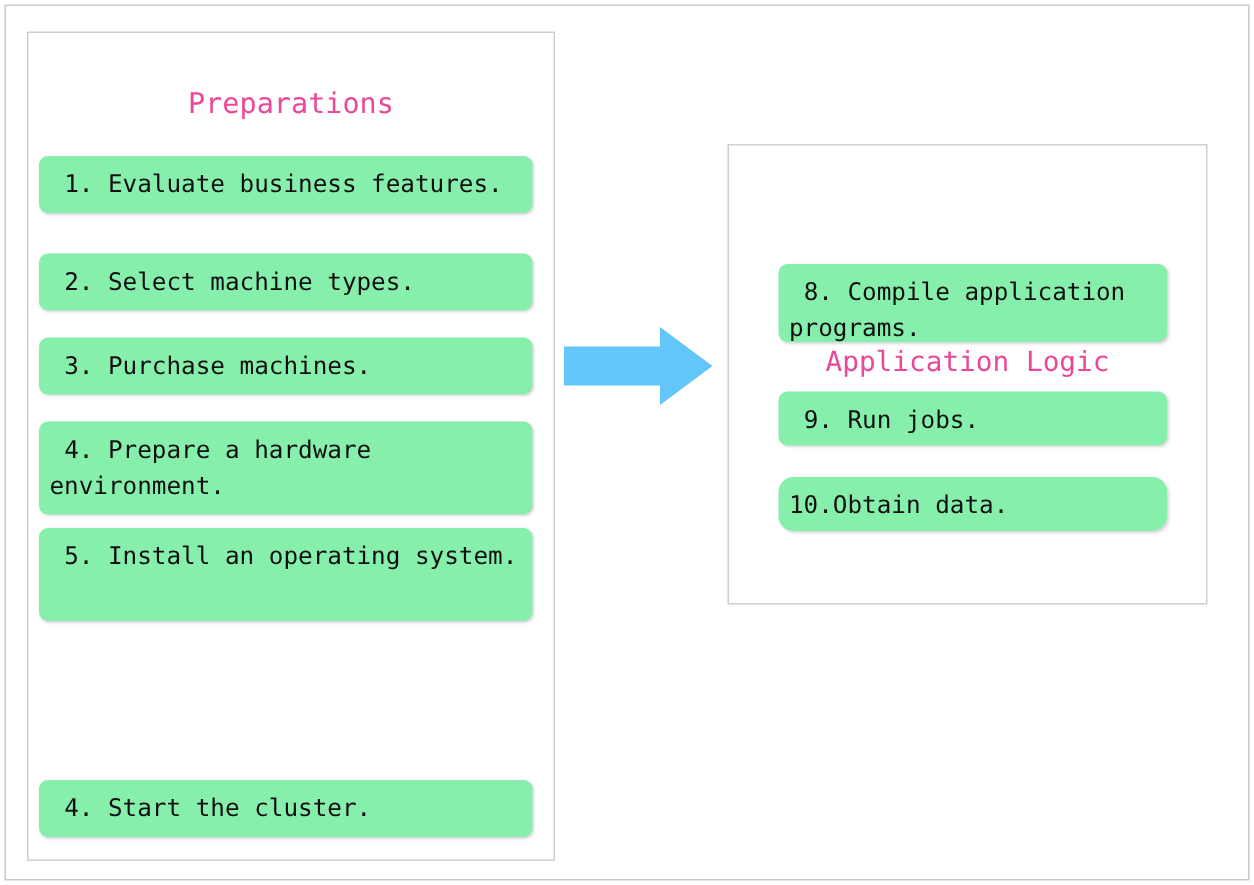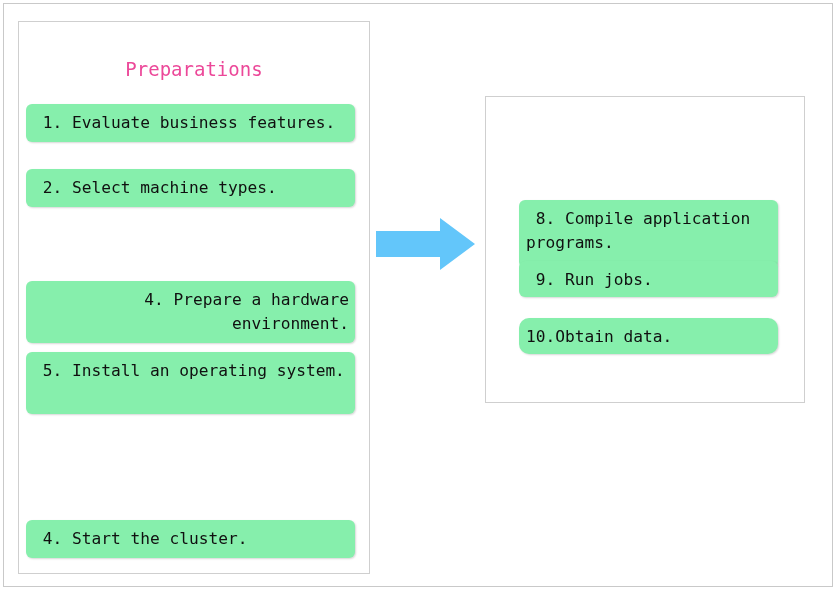--- a/index.html
+++ b/index.html
@@ -105,38 +105,39 @@
   <div id="page-frame"></div>
 
   <div class="panel" id="panel-preparations">
     <div class="panel-title" id="title-preparations">Preparations</div>
   </div>
 
   <div class="step-box left-box" style="top:104px; height:38px;"> 1. Evaluate business features.</div>
 
   <div class="step-box left-box" style="top:169px; height:38px;"> 2. Select machine types.</div>
 
+  <div class="step-box left-box" style="top:225px; height:38px;"> 3. Purchase machines.</div>
 
-  <div class="step-box left-box" style="top:281px; height:62px;text-align:right;"> 4. Prepare a hardware environment.</div>
+  <div class="step-box left-box" style="top:281px; height:62px;"> 4. Prepare a hardware environment.</div>
 
   <div class="step-box left-box" style="top:352px; height:62px;"> 5. Install an operating system.</div>
 
 
   <div class="step-box left-box" style="top:520px; height:38px;"> 4. Start the cluster.</div>
 
   <div class="arrow-wrap">
     <svg width="100" height="52" viewBox="0 0 100 52" xmlns="http://www.w3.org/2000/svg">
       <path d="M0,13 L64,13 L64,0 L99,26 L64,52 L64,39 L0,39 Z" fill="#63c6fa"></path>
     </svg>
   </div>
 
   <div class="panel" id="panel-operations">
     <div class="panel-title" id="title-operations">Operations Related to
 Application Logic</div>
   </div>
 
-  <div class="step-box right-box" style="top:200px; height:68px;"> 8. Compile application programs.</div>
+  <div class="step-box right-box" style="top:176px; height:52px;"> 8. Compile application programs.</div>
 
   <div class="step-box right-box" style="top:261px; height:36px;"> 9. Run jobs.</div>
 
   <div class="step-box right-box" style="top:318px; height:36px;border-radius:10px;">10.Obtain data.</div>
 
 </div>
 
 </body></html>

